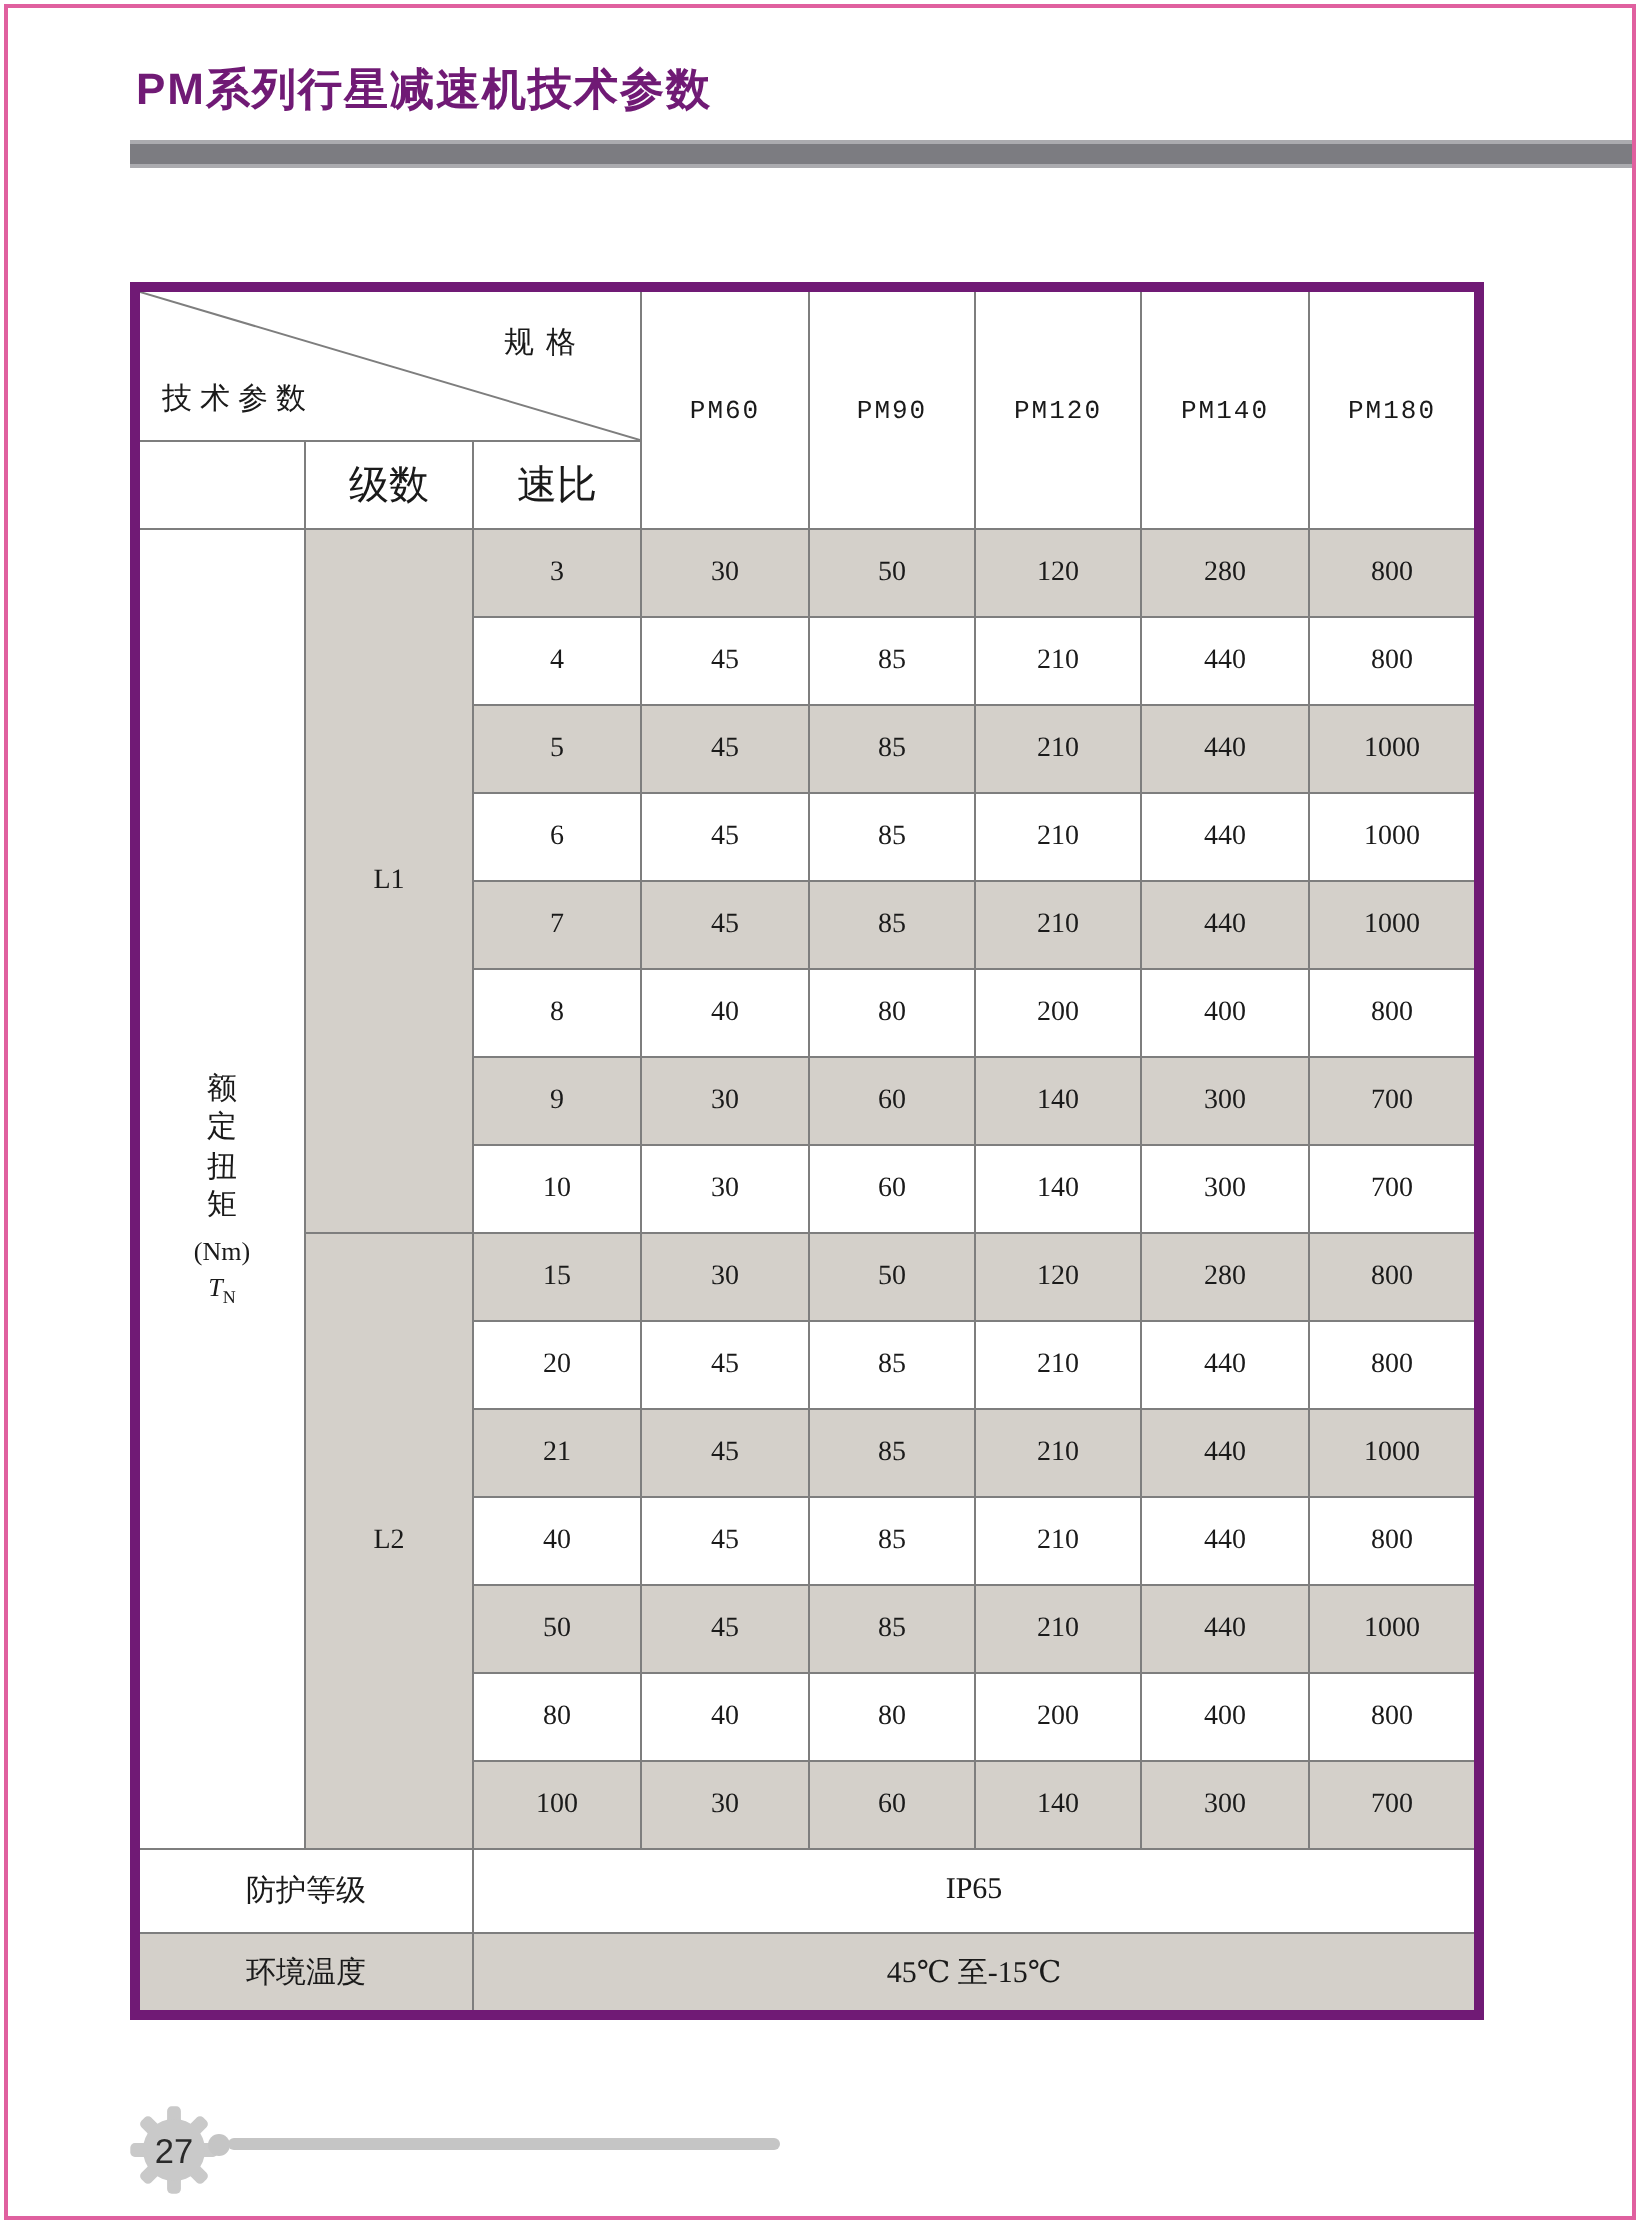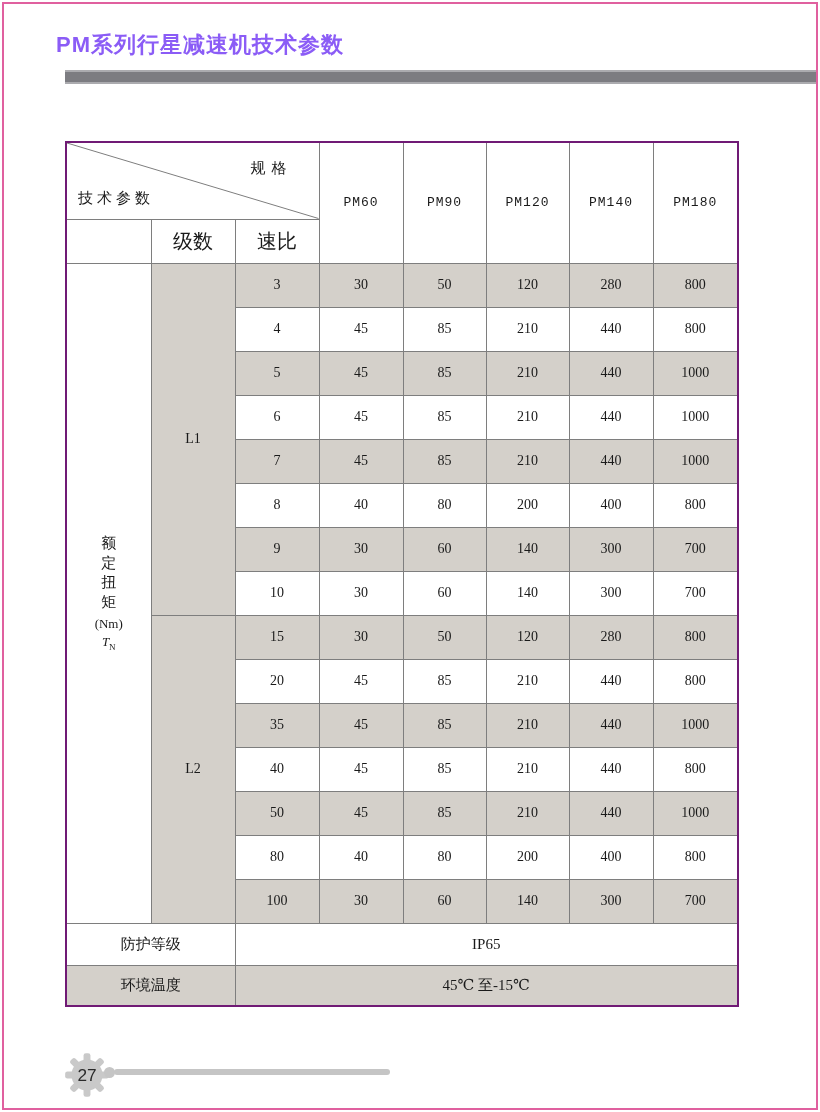--- a/index.html
+++ b/index.html
@@ -10,38 +10,38 @@
     font-family:"Liberation Serif","DejaVu Serif",serif;
     color:#1a1a1a;
     overflow:hidden;
   }
   .page-border{
     position:absolute;inset:2px;
     border:2px solid #e0609f;
     pointer-events:none;
   }
   .doc-title{
-    position:absolute;left:56px;top:30px;
+    position:absolute;left:68px;top:30px;
     font-family:"Liberation Sans","DejaVu Sans",sans-serif;
-    font-size:22px;font-weight:bold;letter-spacing:1px;color:#8b5cf6;
+    font-size:22px;font-weight:bold;letter-spacing:1px;color:#701a75;
     white-space:nowrap;
   }
   .title-bar{
     position:absolute;left:65px;top:70px;width:751px;height:10px;
     background:#7c7c81;
     border-top:2px solid #ababaf;
     border-bottom:2px solid #ababaf;
   }
   
   table.spec{
     position:absolute;left:65px;top:141px;
     width:673px;
     border-collapse:collapse;
     table-layout:fixed;
-    border:2px solid #701a75;
+    border:5px solid #701a75;
     font-size:14px;
   }
   table.spec th,table.spec td{
     border:1px solid #7e7e7e;
     text-align:center;vertical-align:middle;
     padding:0;
     font-weight:normal;
     overflow:hidden;
   }
   tr.hdr-main{height:77px;}
@@ -211,21 +211,21 @@
         </tr>
         <tr>
           <td class="ratio-cell">20</td>
           <td class="value-cell">45</td>
           <td class="value-cell">85</td>
           <td class="value-cell">210</td>
           <td class="value-cell">440</td>
           <td class="value-cell">800</td>
         </tr>
         <tr>
-          <td class="ratio-cell shaded">35</td>
+          <td class="ratio-cell shaded">21</td>
           <td class="value-cell shaded">45</td>
           <td class="value-cell shaded">85</td>
           <td class="value-cell shaded">210</td>
           <td class="value-cell shaded">440</td>
           <td class="value-cell shaded">1000</td>
         </tr>
         <tr>
           <td class="ratio-cell">40</td>
           <td class="value-cell">45</td>
           <td class="value-cell">85</td>

